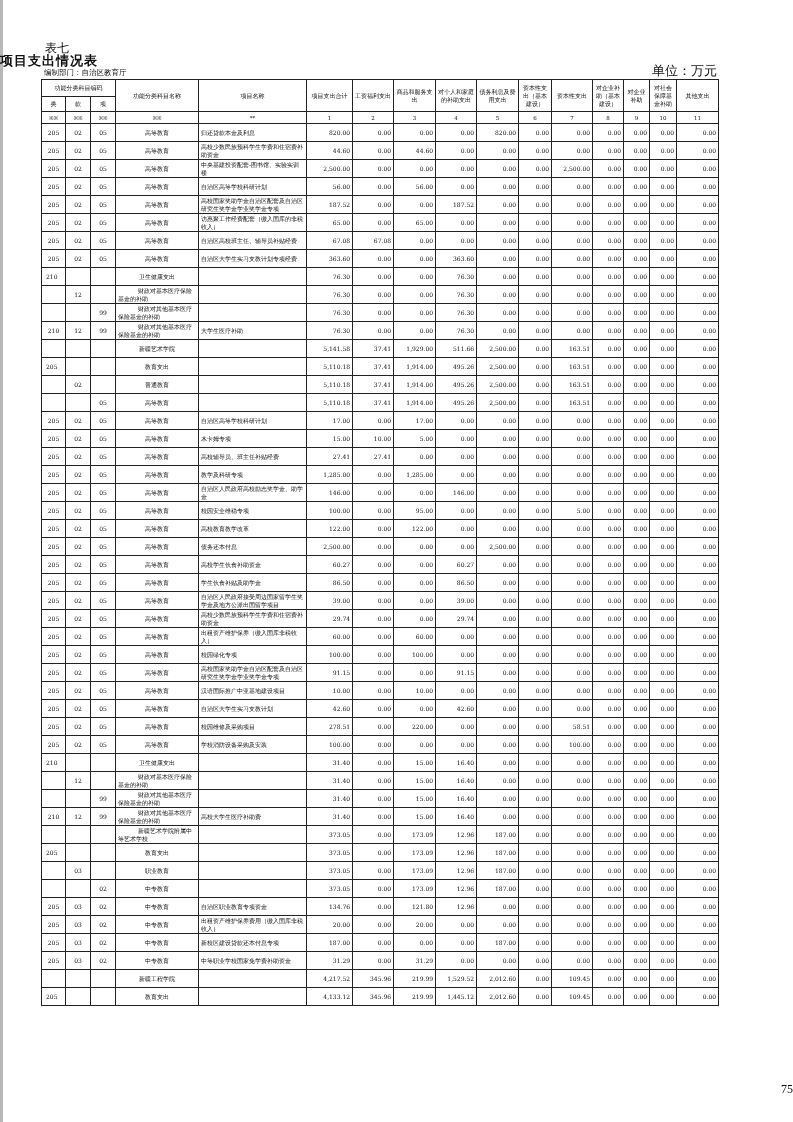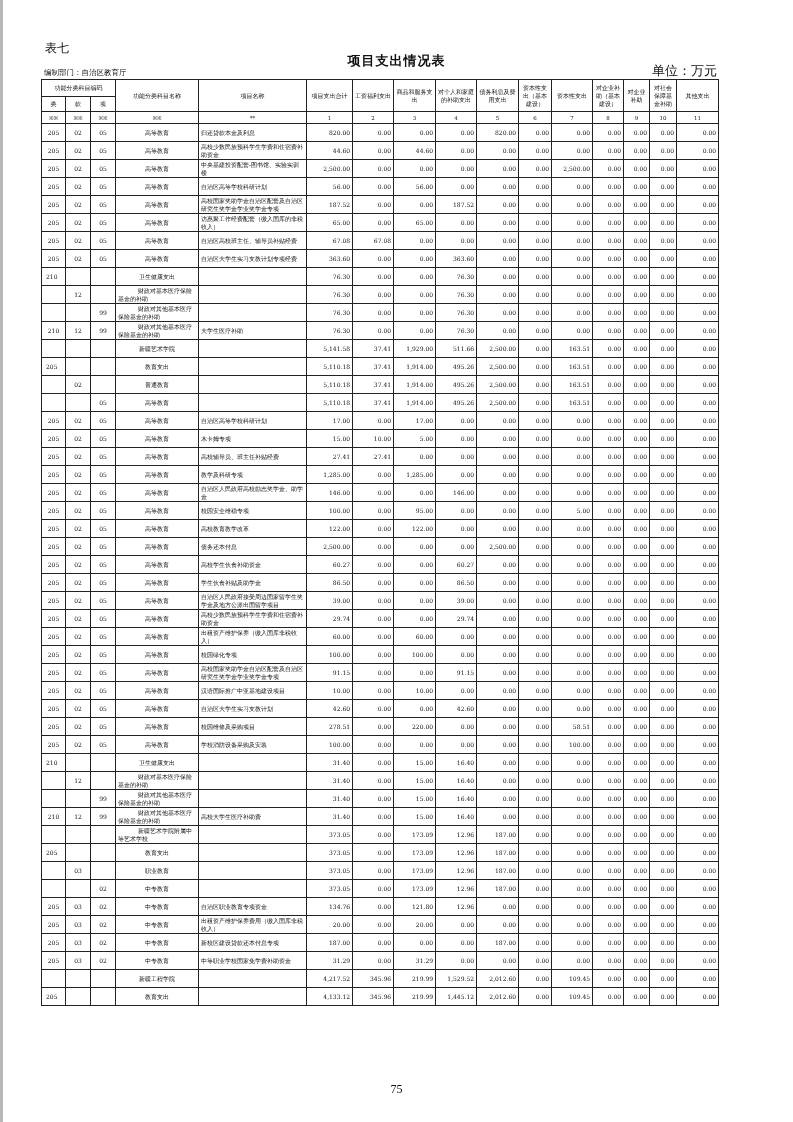--- a/index.html
+++ b/index.html
@@ -1,37 +1,37 @@
 <!DOCTYPE html>
 <html><head>
 <meta charset="utf-8">
 <style>
   html, body { margin: 0; padding: 0; background: #ffffff; }
   body { width: 793px; height: 1122px; position: relative; overflow: hidden;
          font-family: "DejaVu Serif", "Liberation Serif", serif; color: #111; }
   .left-bar { position: absolute; left: 0; top: 0; width: 3px; height: 1122px; background: #b8b8b8; }
   .table-no { position: absolute; left: 45px; top: 40px; font-size: 12px; }
-  .title { position: absolute; left: 0; width: 793px; top: 52px; text-align: center; font-size: 13px; font-weight: bold;
+  .title { position: absolute; left: 0; width: 793px; top: 52px; text-align: left; font-size: 13px; font-weight: bold;
            font-family: "DejaVu Sans", "Liberation Sans", sans-serif; letter-spacing: 1px; }
   .dept { position: absolute; left: 44px; top: 68px; font-size: 7.5px; }
   .unit { position: absolute; right: 76px; top: 62px; font-size: 13px; }
   table { position: absolute; left: 41px; top: 79px; border-collapse: collapse; table-layout: fixed; width: 677px; }
   td, th { border: 1px solid #222; font-size: 6px; font-weight: normal; padding: 0 2px; line-height: 8px; overflow: hidden; }
   th { text-align: center; vertical-align: middle; }
   thead tr.h1 th { height: 16px; }
   thead tr.h2 th { height: 14px; }
   thead tr.h3 th { height: 11px; font-size: 5.5px; }
   tbody tr td { height: 17px; vertical-align: middle; }
   td.code { text-align: center; }
   td.name { text-align: center; }
   td.name.wrap { text-align: left; text-indent: 20px; }
   td.proj { text-align: left; }
   td.num { text-align: right; }
   td.code.lead { text-align: left; padding-left: 4px; }
-  .page-num { position: absolute; left: 0; width: 793px; top: 1082px; text-align: center; font-size: 12px;
+  .page-num { position: absolute; left: 0; width: 793px; top: 1082px; text-align: right; font-size: 12px;
               font-family: "Liberation Serif", serif; }
 </style>
 </head>
 <body>
 
 <div class="left-bar"></div>
 <div class="table-no">表七</div>
 <div class="title">项目支出情况表</div>
 <div class="dept">编制部门：自治区教育厅</div>
 <div class="unit">单位：万元</div>

